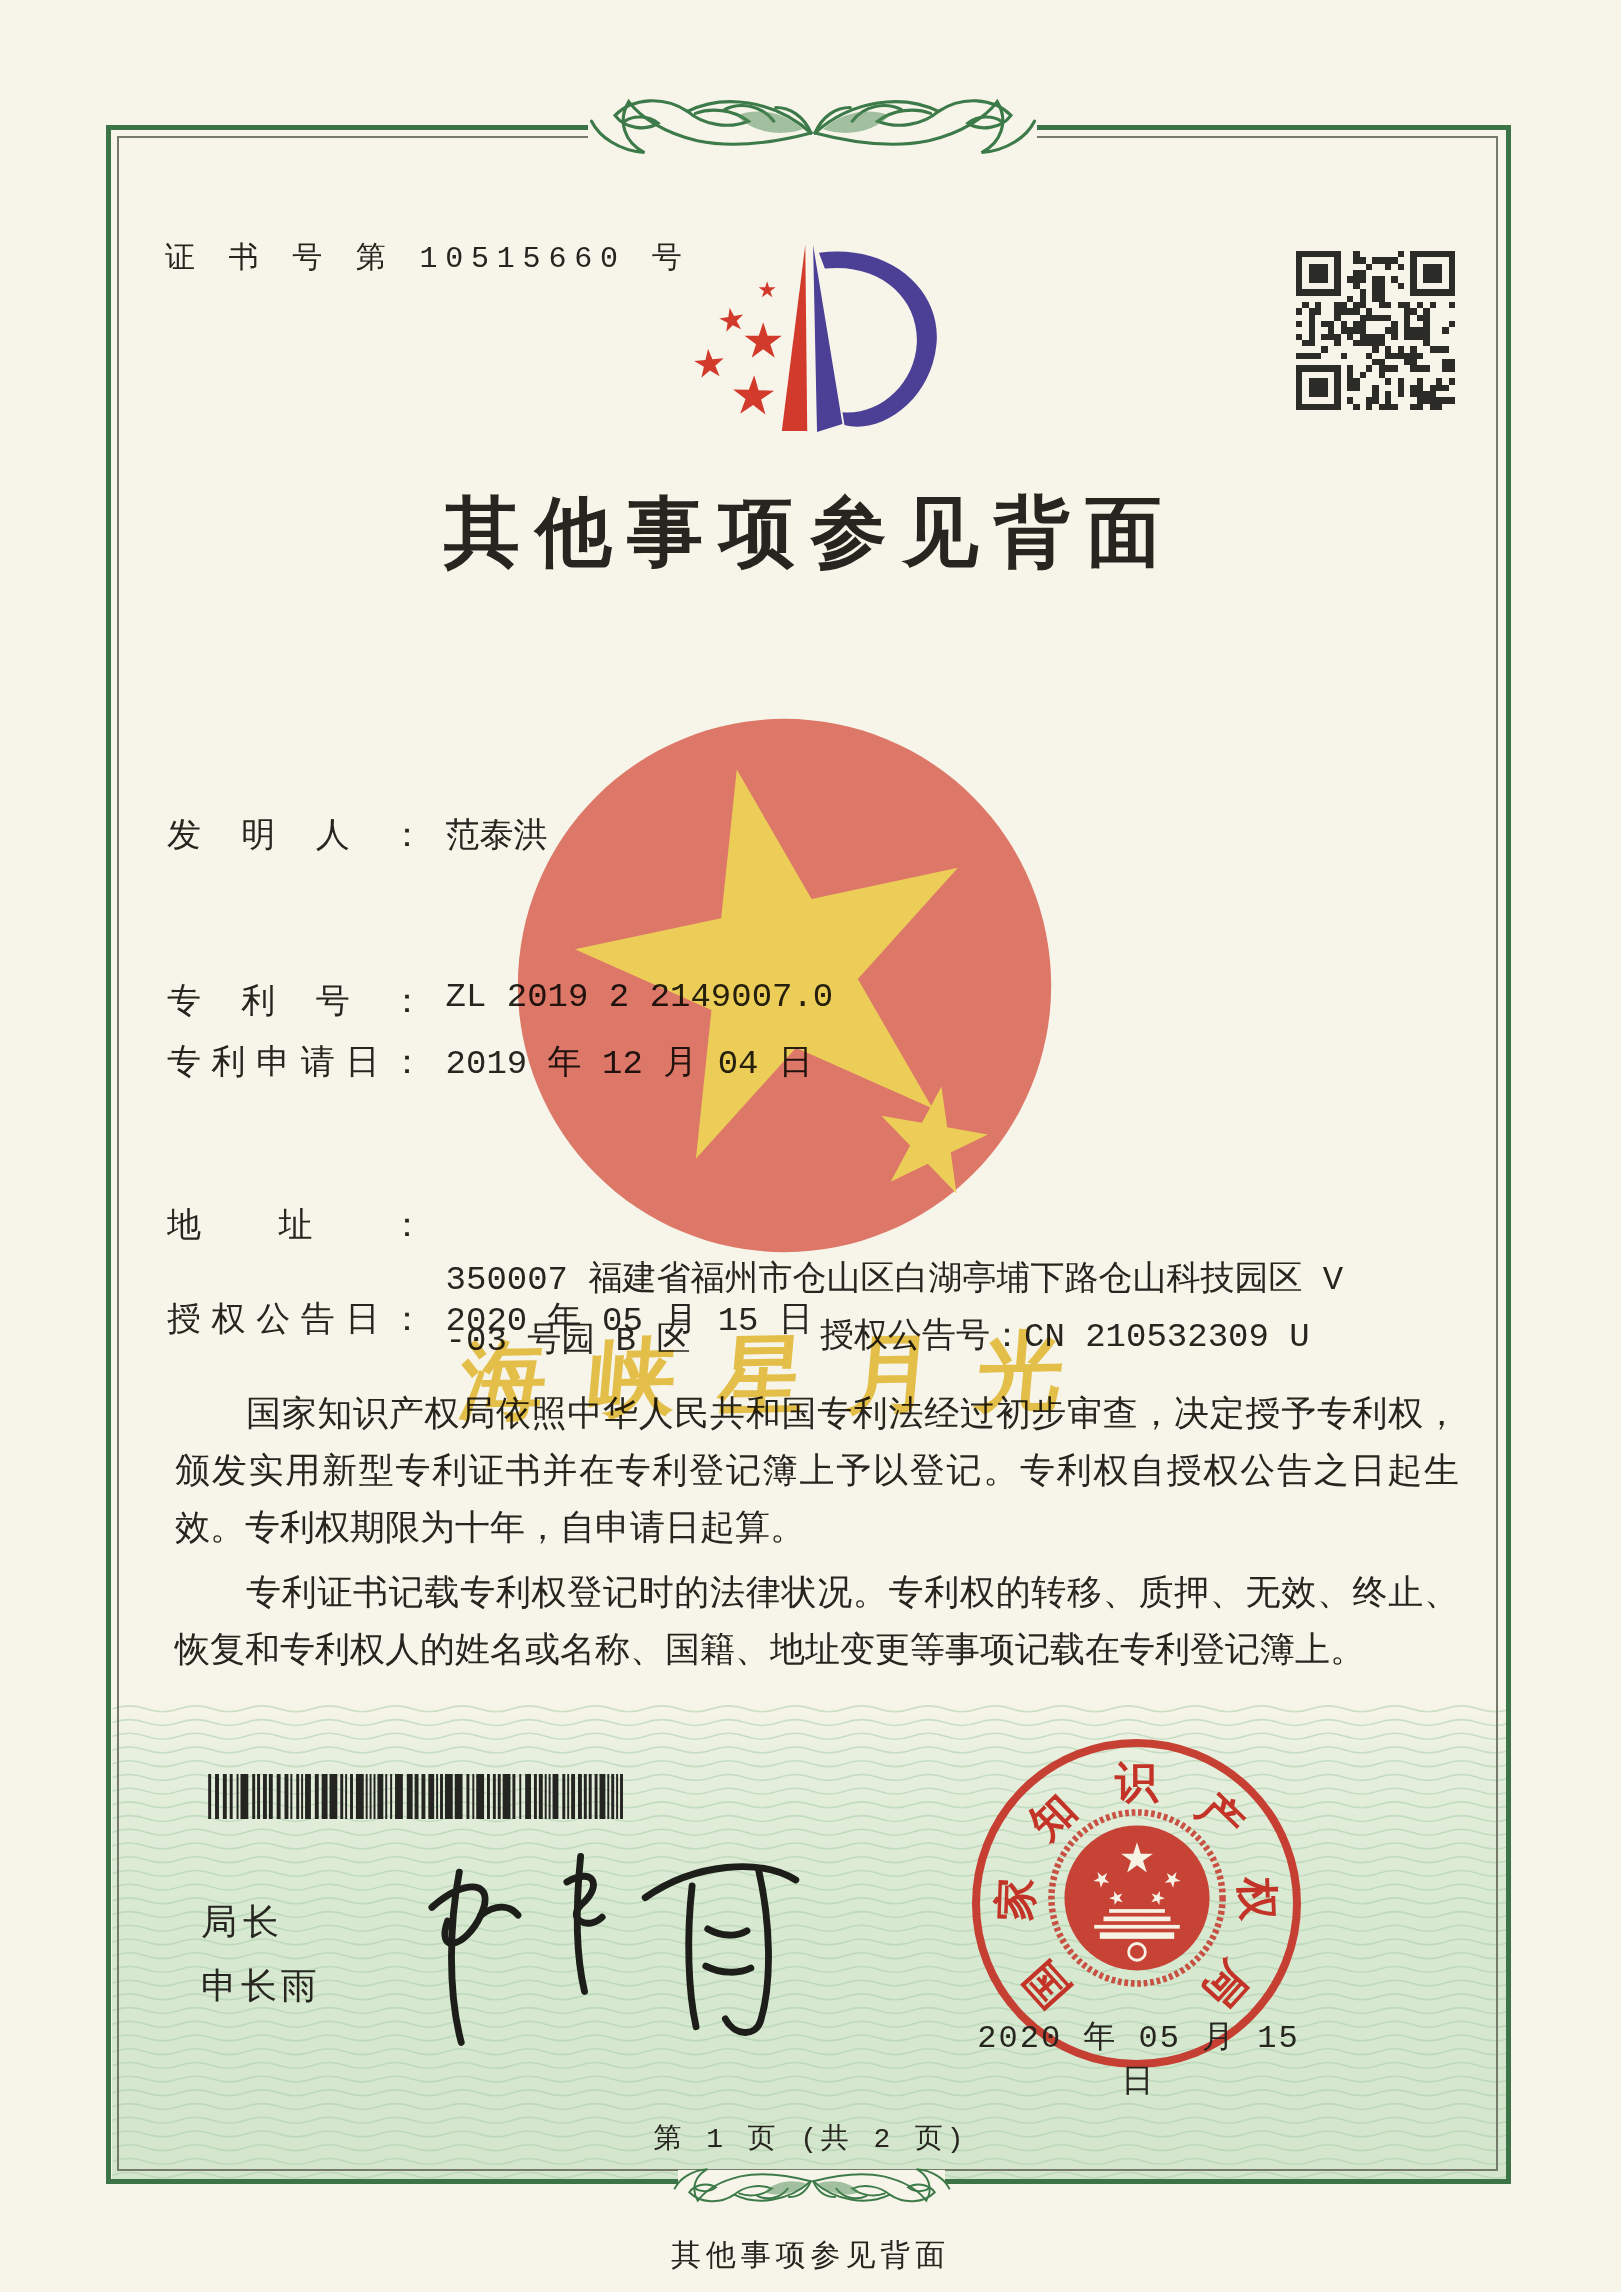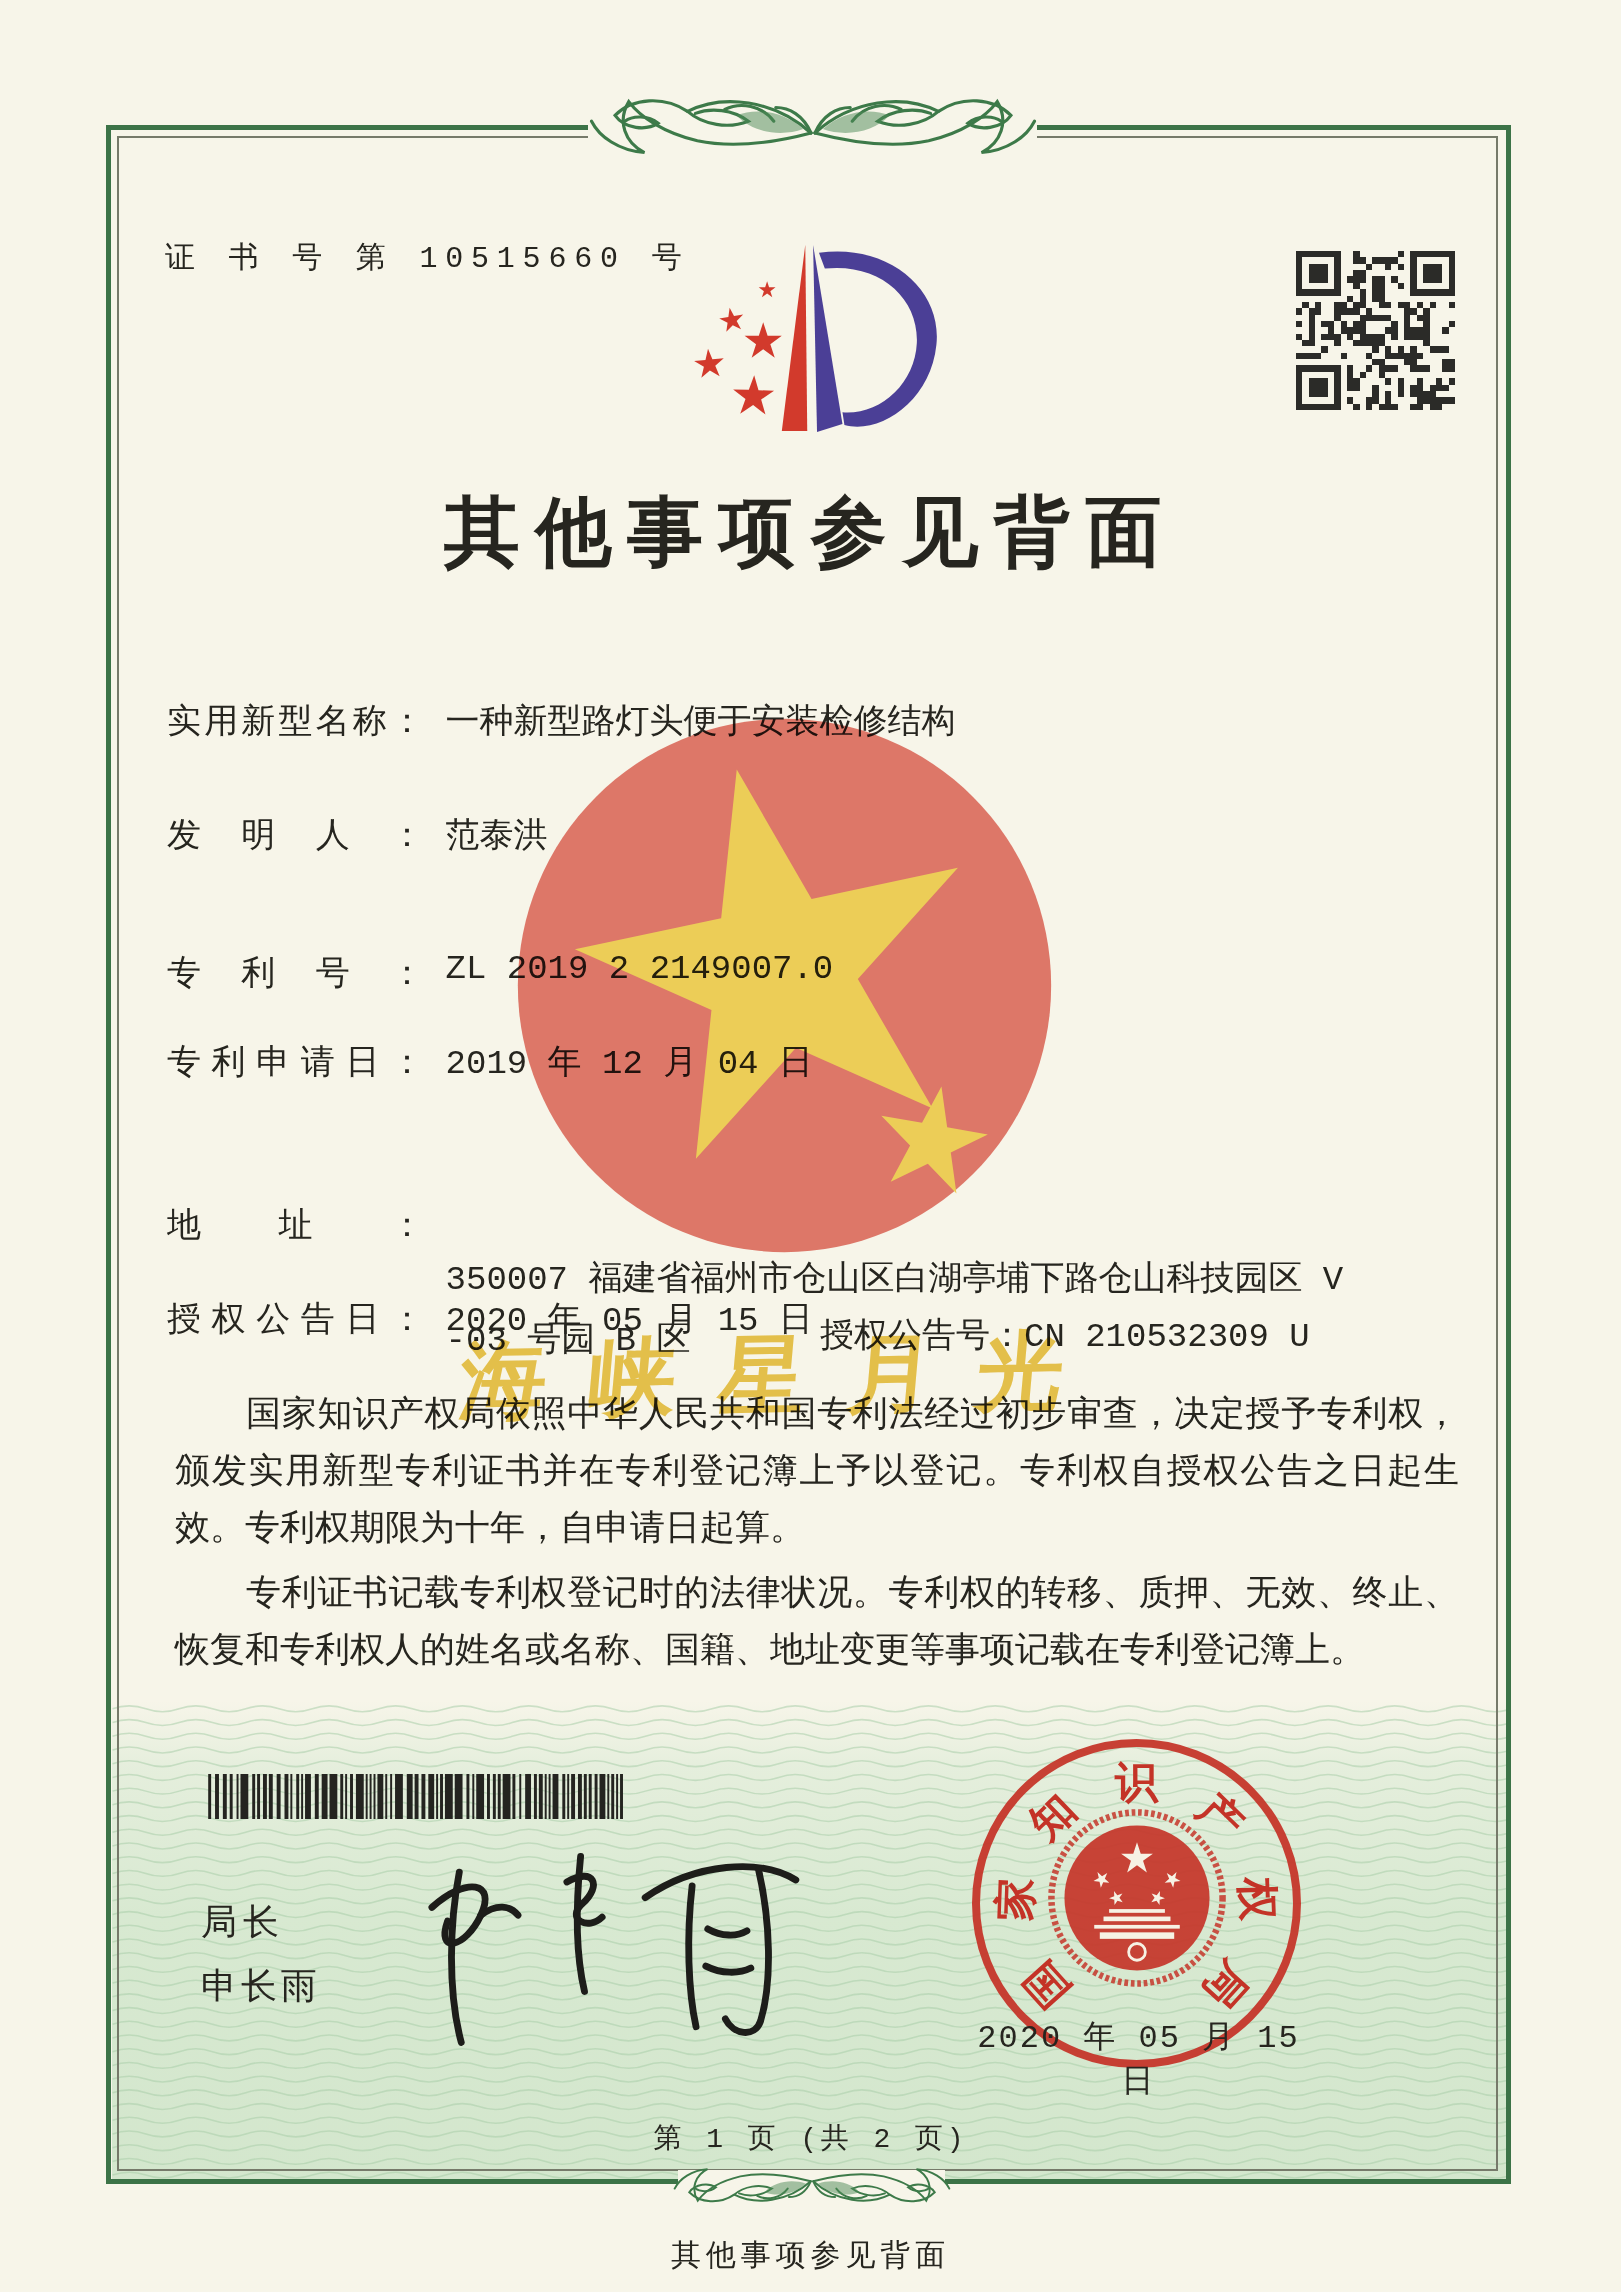--- a/index.html
+++ b/index.html
@@ -334,27 +334,24 @@
       <rect x="116.64000000000001" y="0" width="45.36" height="45.36" fill="#2b2b28"></rect>
       <rect x="123.12" y="6.48" width="32.400000000000006" height="32.400000000000006" fill="#f6f4e8"></rect>
       <rect x="129.60000000000002" y="12.96" width="19.44" height="19.44" fill="#2b2b28"></rect>
       <rect x="0" y="116.64000000000001" width="45.36" height="45.36" fill="#2b2b28"></rect>
       <rect x="6.48" y="123.12" width="32.400000000000006" height="32.400000000000006" fill="#f6f4e8"></rect>
       <rect x="12.96" y="129.60000000000002" width="19.44" height="19.44" fill="#2b2b28"></rect>
     </svg>
 
   <div class="title">其他事项参见背面</div>
 
-  <div class="frow" style="top:698px">
-    <span class="flabel">实用新型名称：</span><span class="fvalue">一种新型路灯头便于安装检修结构</span>
-  </div>
   <div class="frow" style="top:812px">
     <span class="flabel">发明人：</span><span class="fvalue">范泰洪</span>
   </div>
-  <div class="frow" style="top:950px">
+  <div class="frow" style="top:978px">
     <span class="flabel">专利号：</span><span class="fvalue">ZL 2019 2 2149007.0</span>
   </div>
   <div class="frow" style="top:1039px">
     <span class="flabel">专利申请日：</span><span class="fvalue">2019 年 12 月 04 日</span>
   </div>
   <div class="frow" style="top:1202px">
     <span class="flabel">地址：</span><span class="addrv">350007 福建省福州市仓山区白湖亭埔下路仓山科技园区 V
 -03 号园 B 区</span>
   </div>
   <div class="frow" style="top:1296px;width:1304px">

